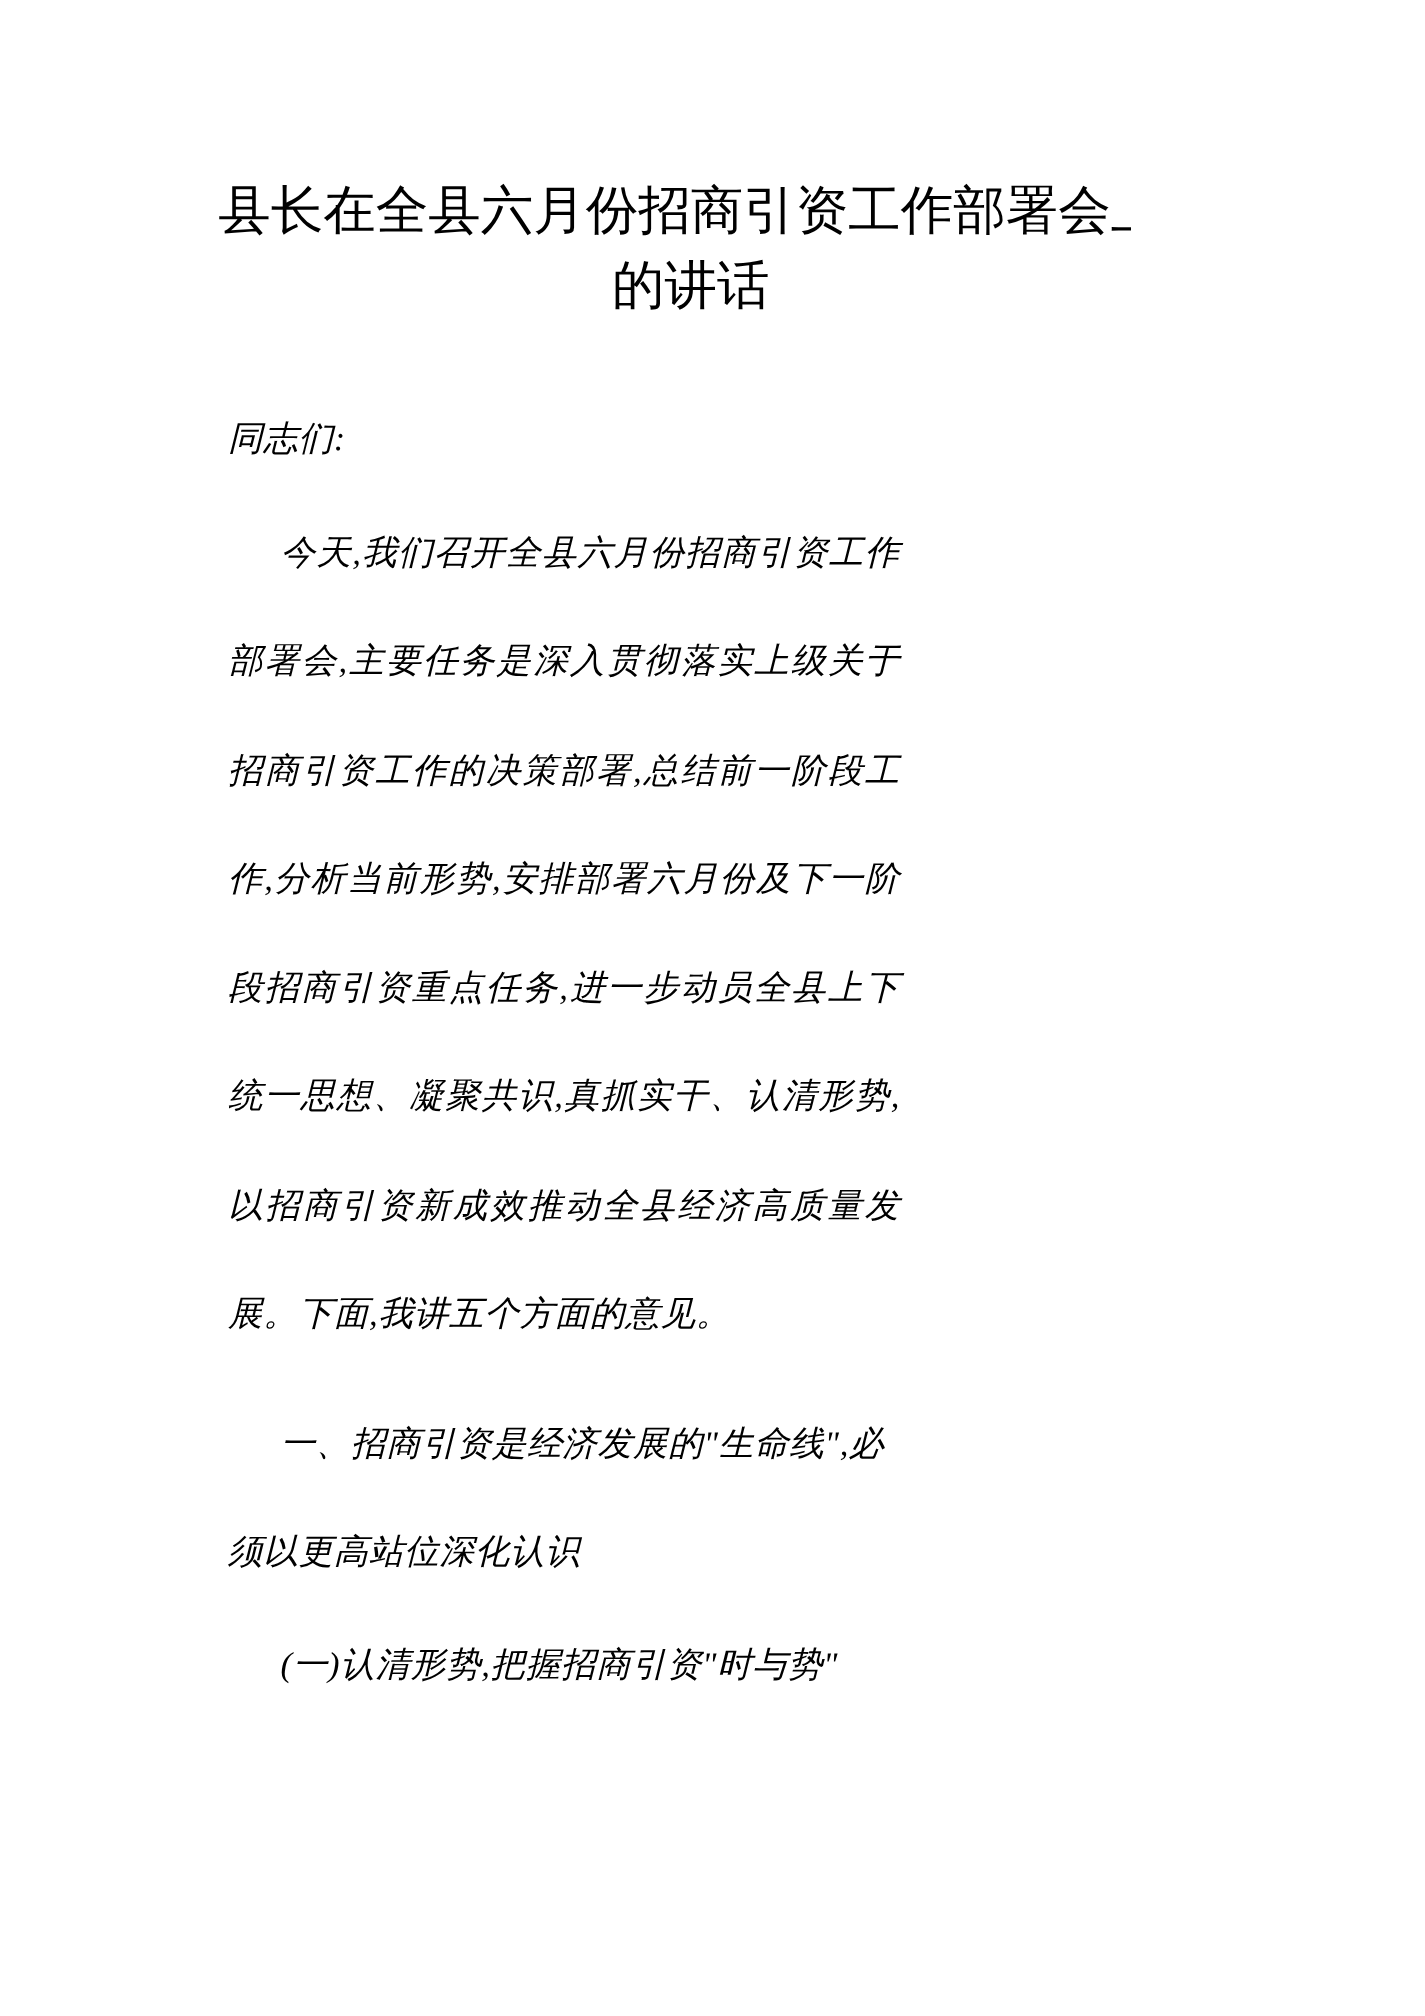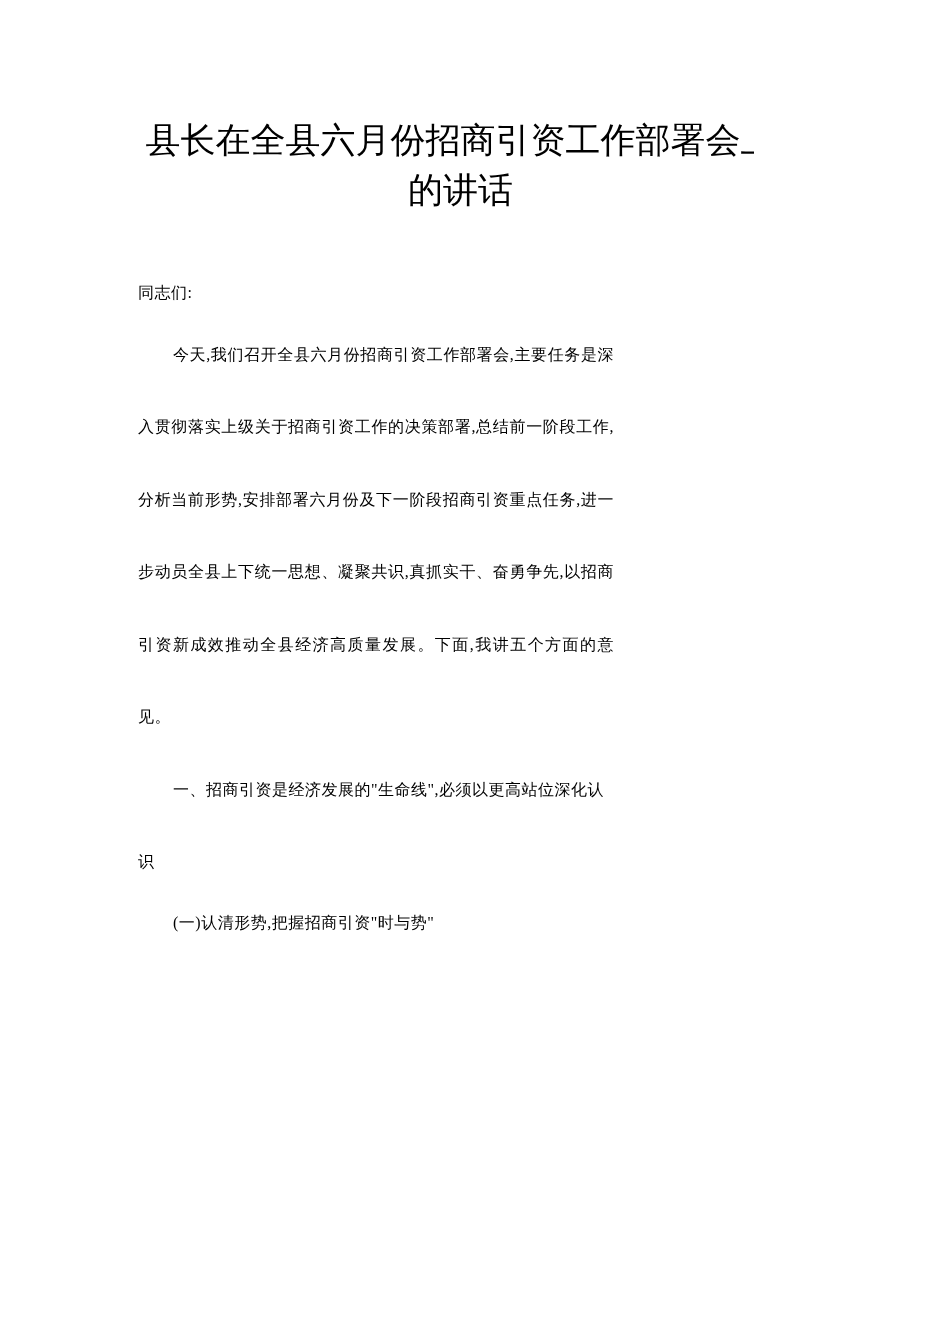--- a/index.html
+++ b/index.html
@@ -21,25 +21,26 @@
   .doc-title {
     width: 645px;
     margin: 0 auto;
     font-size: 35px;
     font-weight: normal;
     line-height: 50px;
     text-align: center;
     letter-spacing: 0;
   }
   .para {
-    margin: 0;
-    font-size: 16px;
+    margin: 14px;
+    font-size: 23px;
     line-height: 72.5px;
     letter-spacing: 0.5px;
     word-break: break-all;
+    font-style: italic;
   }
   .salutation {
     margin-top: 41px;
   }
   .indent {
     text-indent: 35px;
   }
   .body-text {
     text-align: justify;
     text-justify: inter-ideograph;
@@ -53,20 +54,20 @@
 </style>
 </head>
 <body>
 
 <div class="page">
 
   <h1 class="doc-title">县长在全县六月份招商引资工作部署会上的讲话</h1>
 
   <p class="para salutation">同志们:</p>
 
-  <p class="para body-text indent pull-up-sm">今天,我们召开全县六月份招商引资工作部署会,主要任务是深入贯彻落实上级关于招商引资工作的决策部署,总结前一阶段工作,分析当前形势,安排部署六月份及下一阶段招商引资重点任务,进一步动员全县上下统一思想、凝聚共识,真抓实干、奋勇争先,以招商引资新成效推动全县经济高质量发展。下面,我讲五个方面的意见。</p>
+  <p class="para body-text indent pull-up-sm">今天,我们召开全县六月份招商引资工作部署会,主要任务是深入贯彻落实上级关于招商引资工作的决策部署,总结前一阶段工作,分析当前形势,安排部署六月份及下一阶段招商引资重点任务,进一步动员全县上下统一思想、凝聚共识,真抓实干、认清形势,以招商引资新成效推动全县经济高质量发展。下面,我讲五个方面的意见。</p>
 
   <p class="para indent">一、招商引资是经济发展的"生命线",必须以更高站位深化认识</p>
 
   <p class="para indent pull-up-md">(一)认清形势,把握招商引资"时与势"</p>
 
 
 </div>
 
 </body></html>

